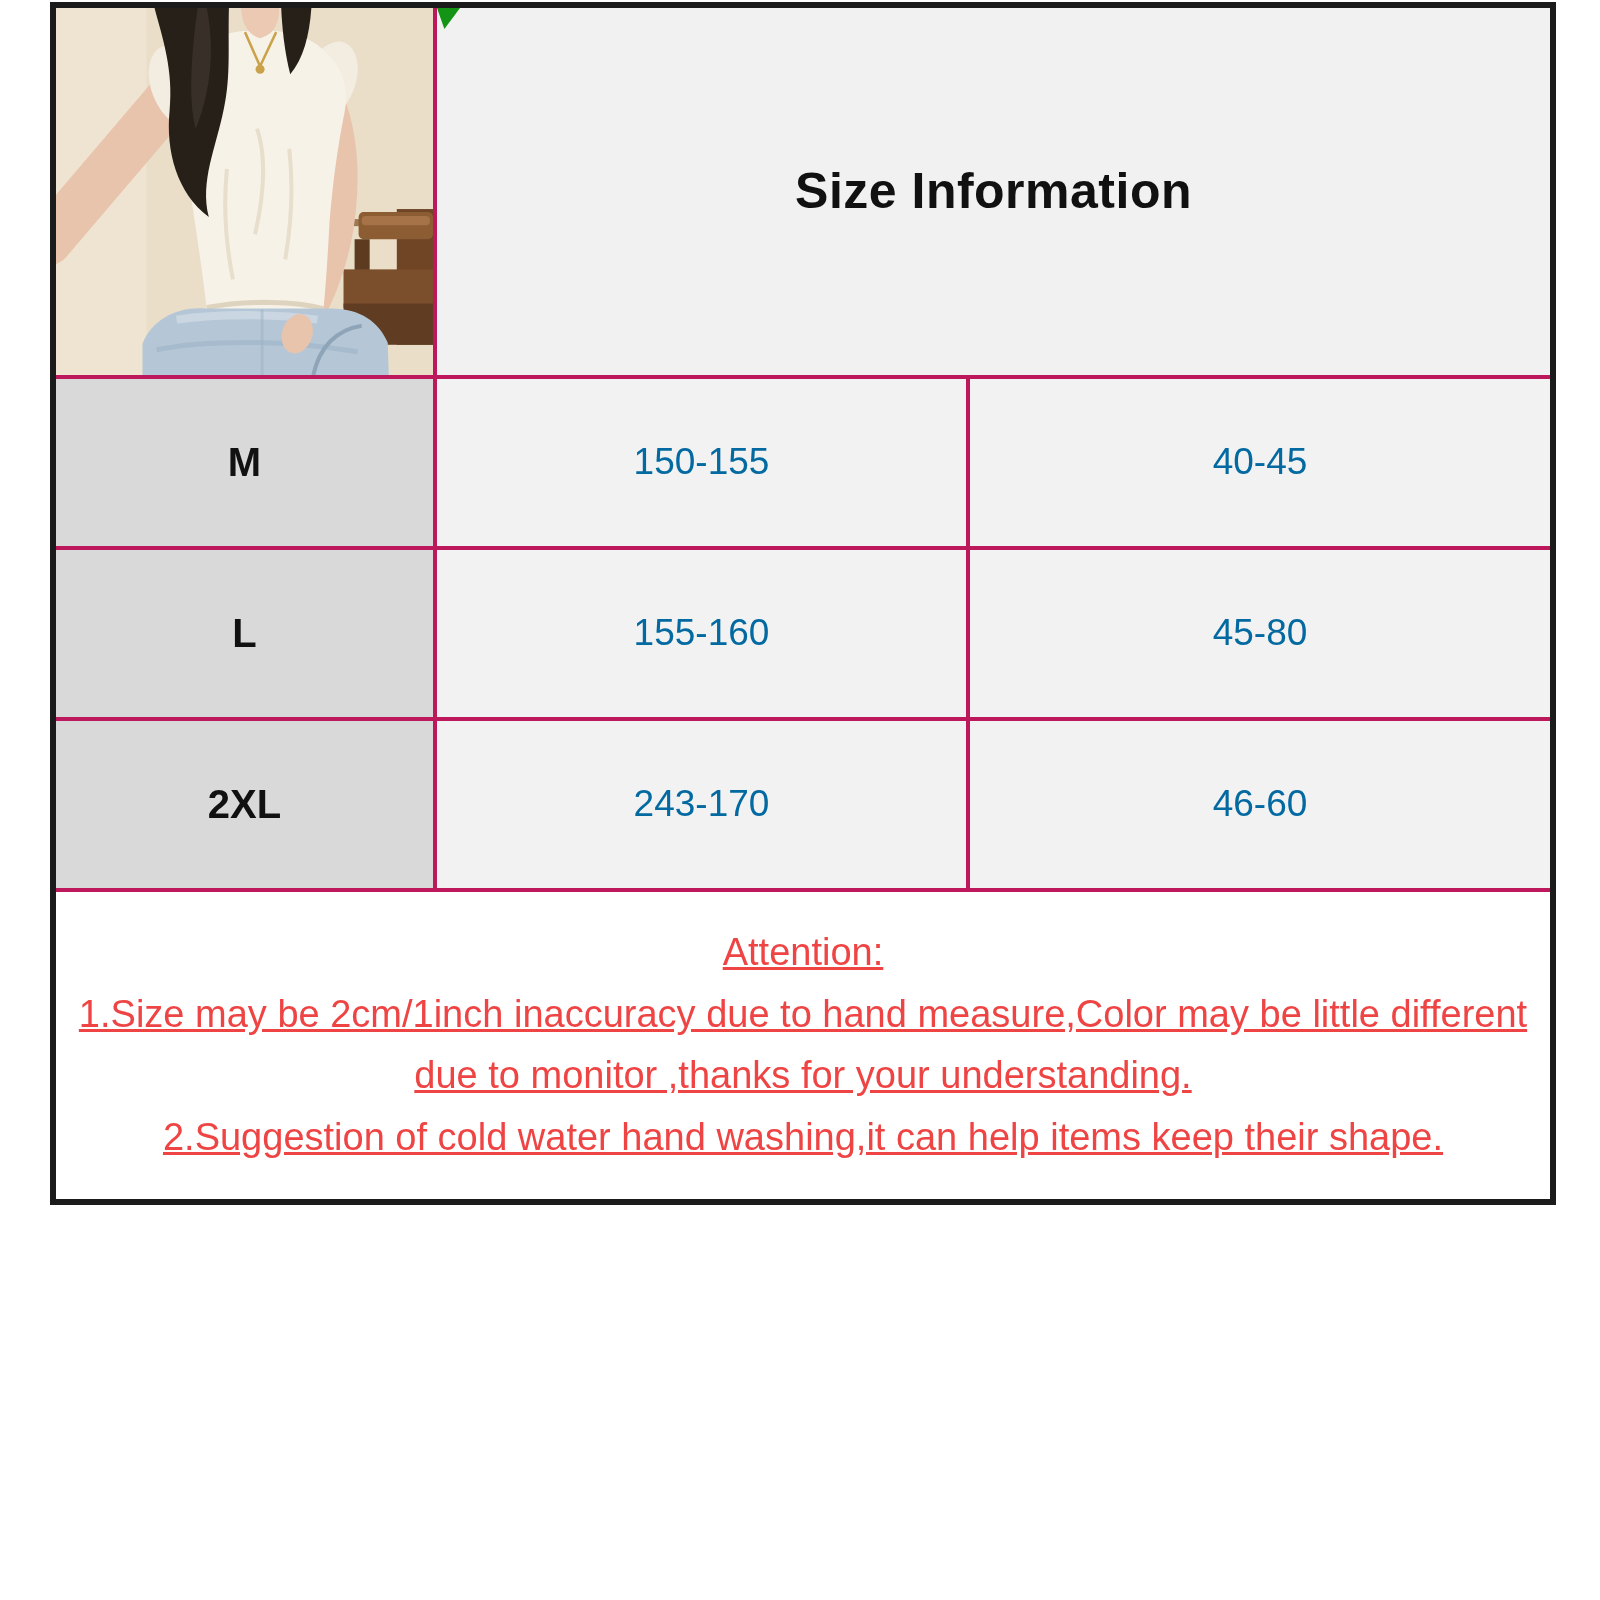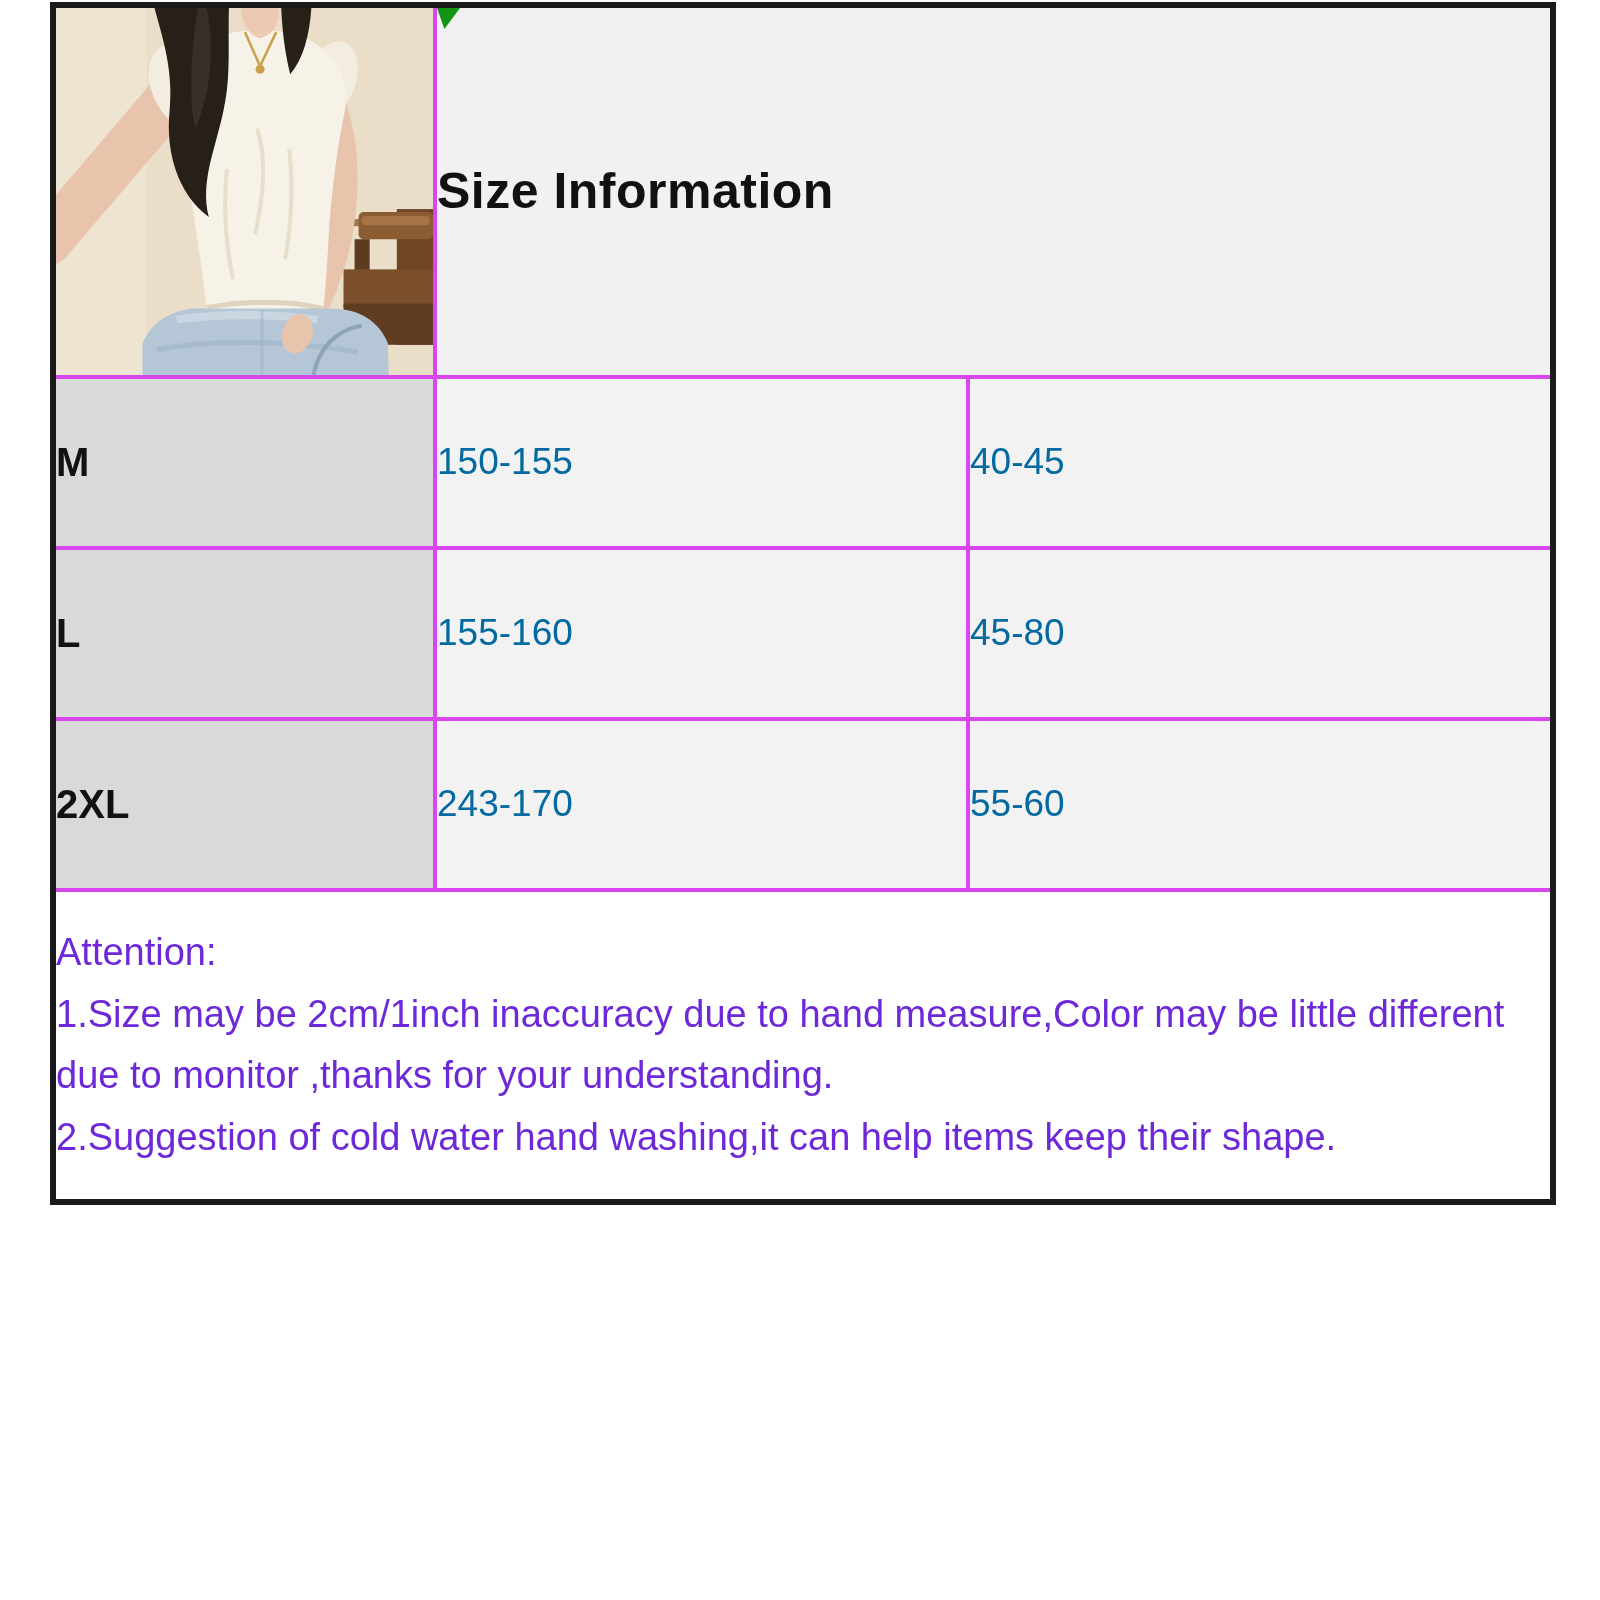--- a/index.html
+++ b/index.html
@@ -6,22 +6,22 @@
   body{
     width:1600px;height:1600px;position:relative;overflow:hidden;
     font-family:"Liberation Sans","DejaVu Sans",sans-serif;color:#111;
   }
   .sheet{
     position:absolute;left:50px;top:2px;width:1500px;
     border-collapse:collapse;table-layout:fixed;background:#fff;
     border:6px solid #1b1b1b;
   }
   .sheet td,.sheet th{
-    border:4px solid #d946ef;
-    vertical-align:middle;
+    border:4px solid #be185d;
+    text-align:center;vertical-align:middle;
     overflow:hidden;padding:0;
   }
   col.c-size{width:382px;}
   col.c-height{width:533px;}
   col.c-weight{width:585px;}
 
   tr.r-top{height:368px;}
   tr.r-head{height:196px;}
   tr.r-data{height:171px;}
   tr.r-note{height:312px;}
@@ -43,21 +43,21 @@
   .r-head th{background:#d9d9d9;font-weight:bold;}
   .th-size{font-size:56px;letter-spacing:1px;}
   .th-small{font-size:37px;}
 
   .size-label{background:#d9d9d9;font-weight:bold;font-size:40px;}
   .value-cell{background:#f2f2f2;font-weight:400;font-size:37px;color:#0369a1;}
 
   .note-cell{
     background:#ffffff;text-align:left;vertical-align:top;
     padding:10px 26px 10px 16px;
-    font-size:38px;line-height:1.62;color:#6d28d9;
+    font-size:38px;line-height:1.62;color:#ef4444;text-decoration:underline;
   }
   .note-cell div{white-space:normal;}
 </style>
 </head>
 <body>
 
 <table class="sheet">
   <colgroup>
       <col class="c-size">
       <col class="c-height">
@@ -131,21 +131,21 @@
     <td class="value-cell">40-45</td>
   </tr>
   <tr class="r-data">
     <td class="size-label">L</td>
     <td class="value-cell">155-160</td>
     <td class="value-cell">45-80</td>
   </tr>
   <tr class="r-data">
     <td class="size-label">2XL</td>
     <td class="value-cell">243-170</td>
-    <td class="value-cell">55-60</td>
+    <td class="value-cell">46-60</td>
   </tr>
 
   <tr class="r-note">
     <td class="note-cell" colspan="3">
       <div>Attention:</div>
       <div>1.Size may be 2cm/1inch inaccuracy due to hand measure,Color may be little different due to monitor ,thanks for your understanding.</div>
       <div>2.Suggestion of cold water hand washing,it can help items keep their shape.</div>
     </td>
   </tr>
 </tbody>

